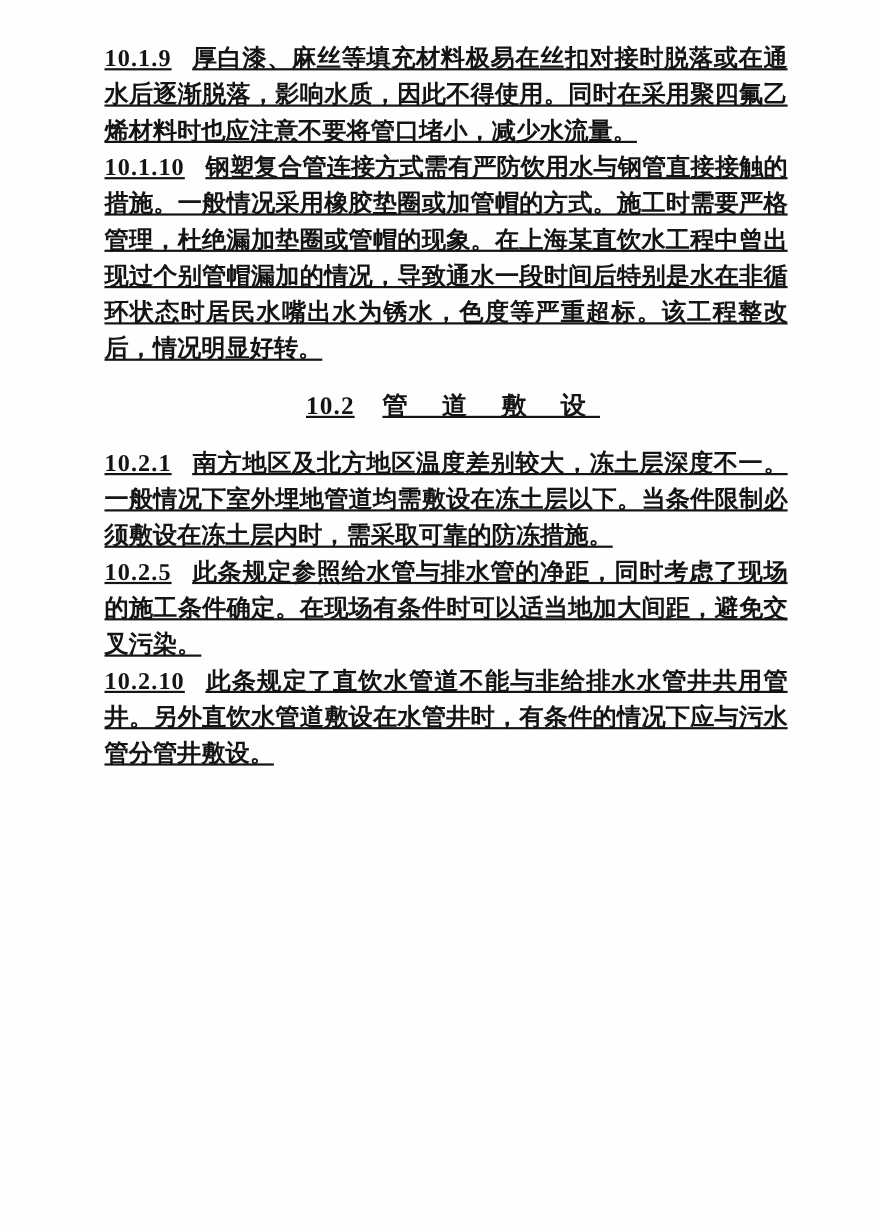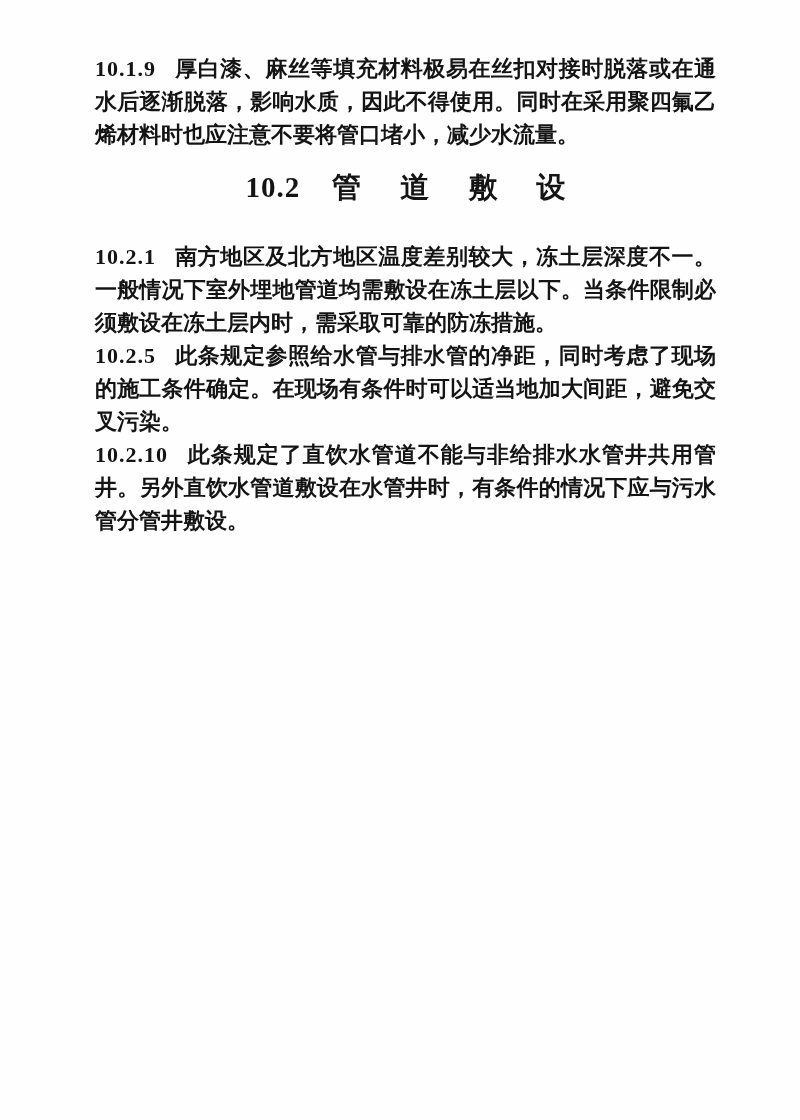--- a/index.html
+++ b/index.html
@@ -11,57 +11,59 @@
     position: relative;
     width: 800px;
     height: 1120px;
     margin: 0 auto;
     background: #fefefe;
     overflow: hidden;
     font-family: "Liberation Serif", serif;
     color: #141414;
   }
   .doc-body {
-    padding: 52px 84px 0 95px;
+    padding: 36px 84px 0 95px;
     font-size: 22px;
     line-height: 33px;
     text-align: justify;
     text-justify: inter-ideograph;
     font-weight: bold;
+    text-decoration: underline;
   }
   .clause {
     margin: 0;
   }
   .clause-num {
     font-weight: bold;
     letter-spacing: 1px;
     margin-right: 0.85em;
     white-space: nowrap;
   }
   .section-heading {
-    margin: 21px 0 38px 0;
+    margin: 21px 0 20px 0;
     text-align: center;
     text-align-last: center;
-    font-size: 29px;
+    font-size: 23px;
     line-height: 30px;
     font-weight: bold;
   }
   .heading-num {
     letter-spacing: 1px;
     margin-right: 1.1em;
   }
   .heading-title {
     letter-spacing: 0.55em;
     margin-right: -0.55em; 
   }
 </style>
 </head>
 <body>
 
 <div class="page">
   <main class="doc-body">
       <p class="clause"><span class="clause-num">10.1.9</span><span class="clause-text">厚白漆、麻丝等填充材料极易在丝扣对接时脱落或在通水后逐渐脱落，影响水质，因此不得使用。同时在采用聚四氟乙烯材料时也应注意不要将管口堵小，减少水流量。</span></p>
+      <p class="clause"><span class="clause-num">10.1.10</span><span class="clause-text">钢塑复合管连接方式需有严防饮用水与钢管直接接触的措施。一般情况采用橡胶垫圈或加管帽的方式。施工时需要严格管理，杜绝漏加垫圈或管帽的现象。在上海某直饮水工程中曾出现过个别管帽漏加的情况，导致通水一段时间后特别是水在非循环状态时居民水嘴出水为锈水，色度等严重超标。该工程整改后，情况明显好转。</span></p>
       <h2 class="section-heading"><span class="heading-num">10.2</span><span class="heading-title">管 道 敷 设</span></h2>
       <p class="clause"><span class="clause-num">10.2.1</span><span class="clause-text">南方地区及北方地区温度差别较大，冻土层深度不一。一般情况下室外埋地管道均需敷设在冻土层以下。当条件限制必须敷设在冻土层内时，需采取可靠的防冻措施。</span></p>
       <p class="clause"><span class="clause-num">10.2.5</span><span class="clause-text">此条规定参照给水管与排水管的净距，同时考虑了现场的施工条件确定。在现场有条件时可以适当地加大间距，避免交叉污染。</span></p>
       <p class="clause"><span class="clause-num">10.2.10</span><span class="clause-text">此条规定了直饮水管道不能与非给排水水管井共用管井。另外直饮水管道敷设在水管井时，有条件的情况下应与污水管分管井敷设。</span></p>
     </main>
 </div>
 
 </body></html>

